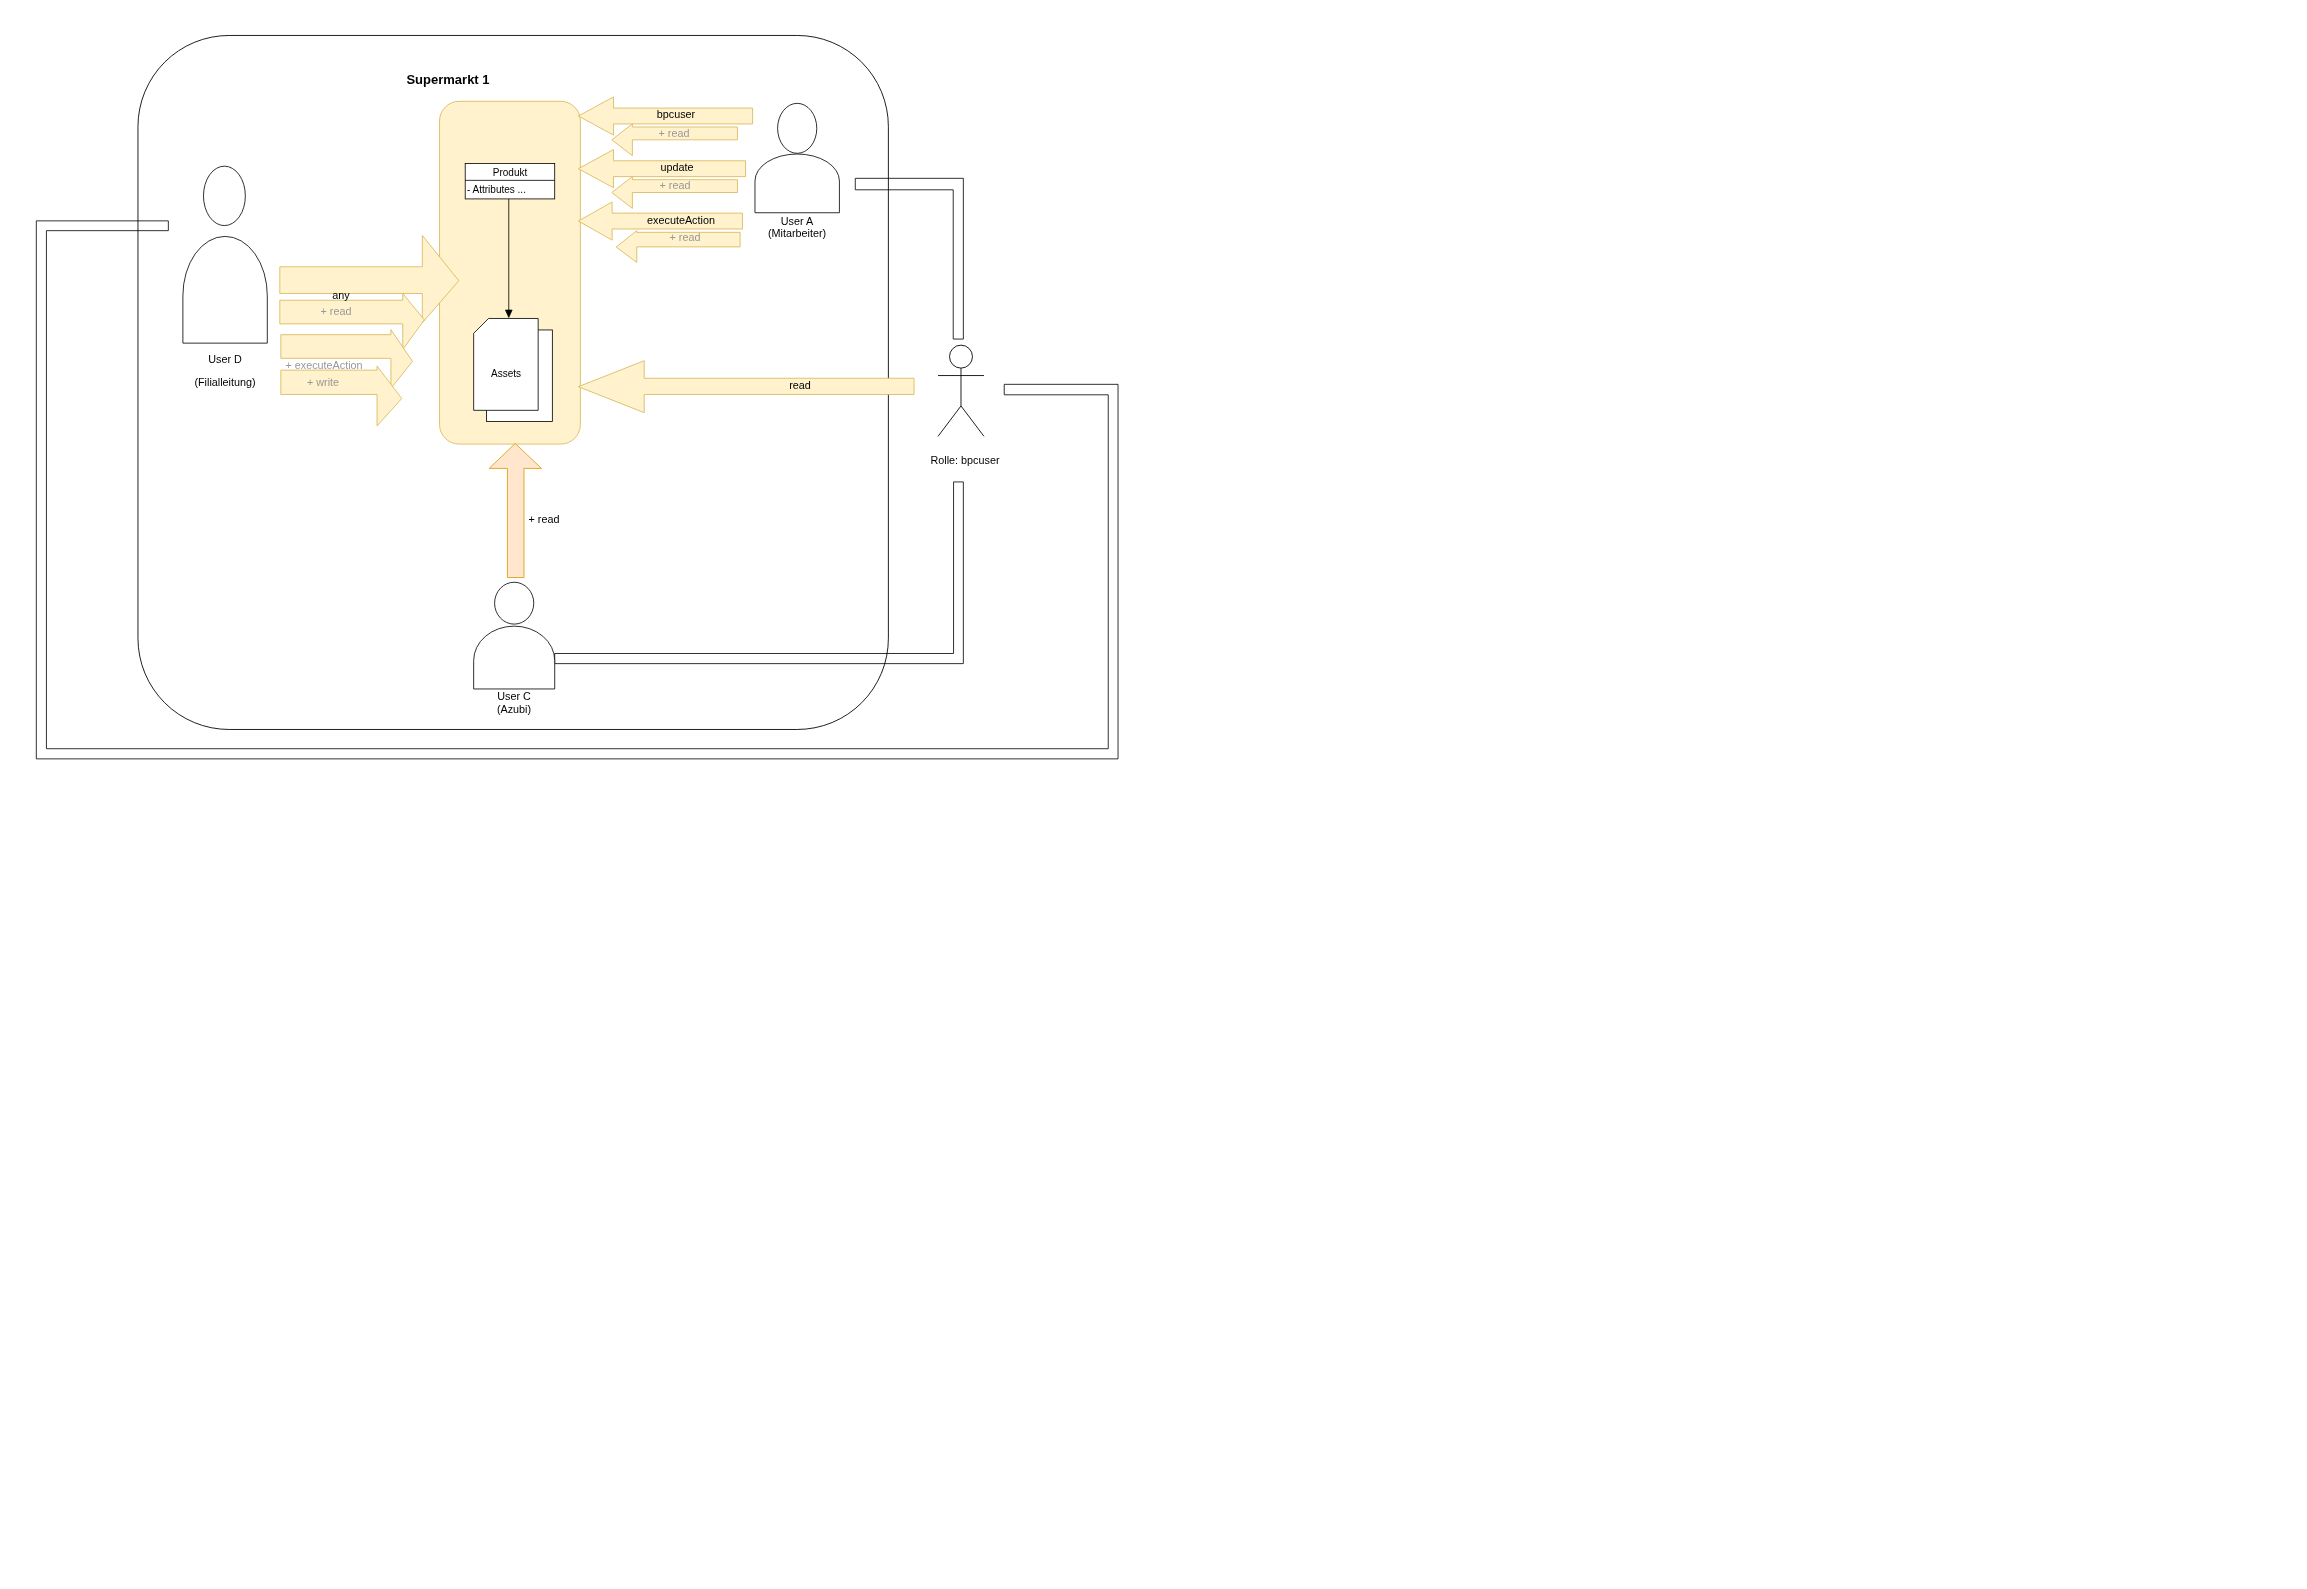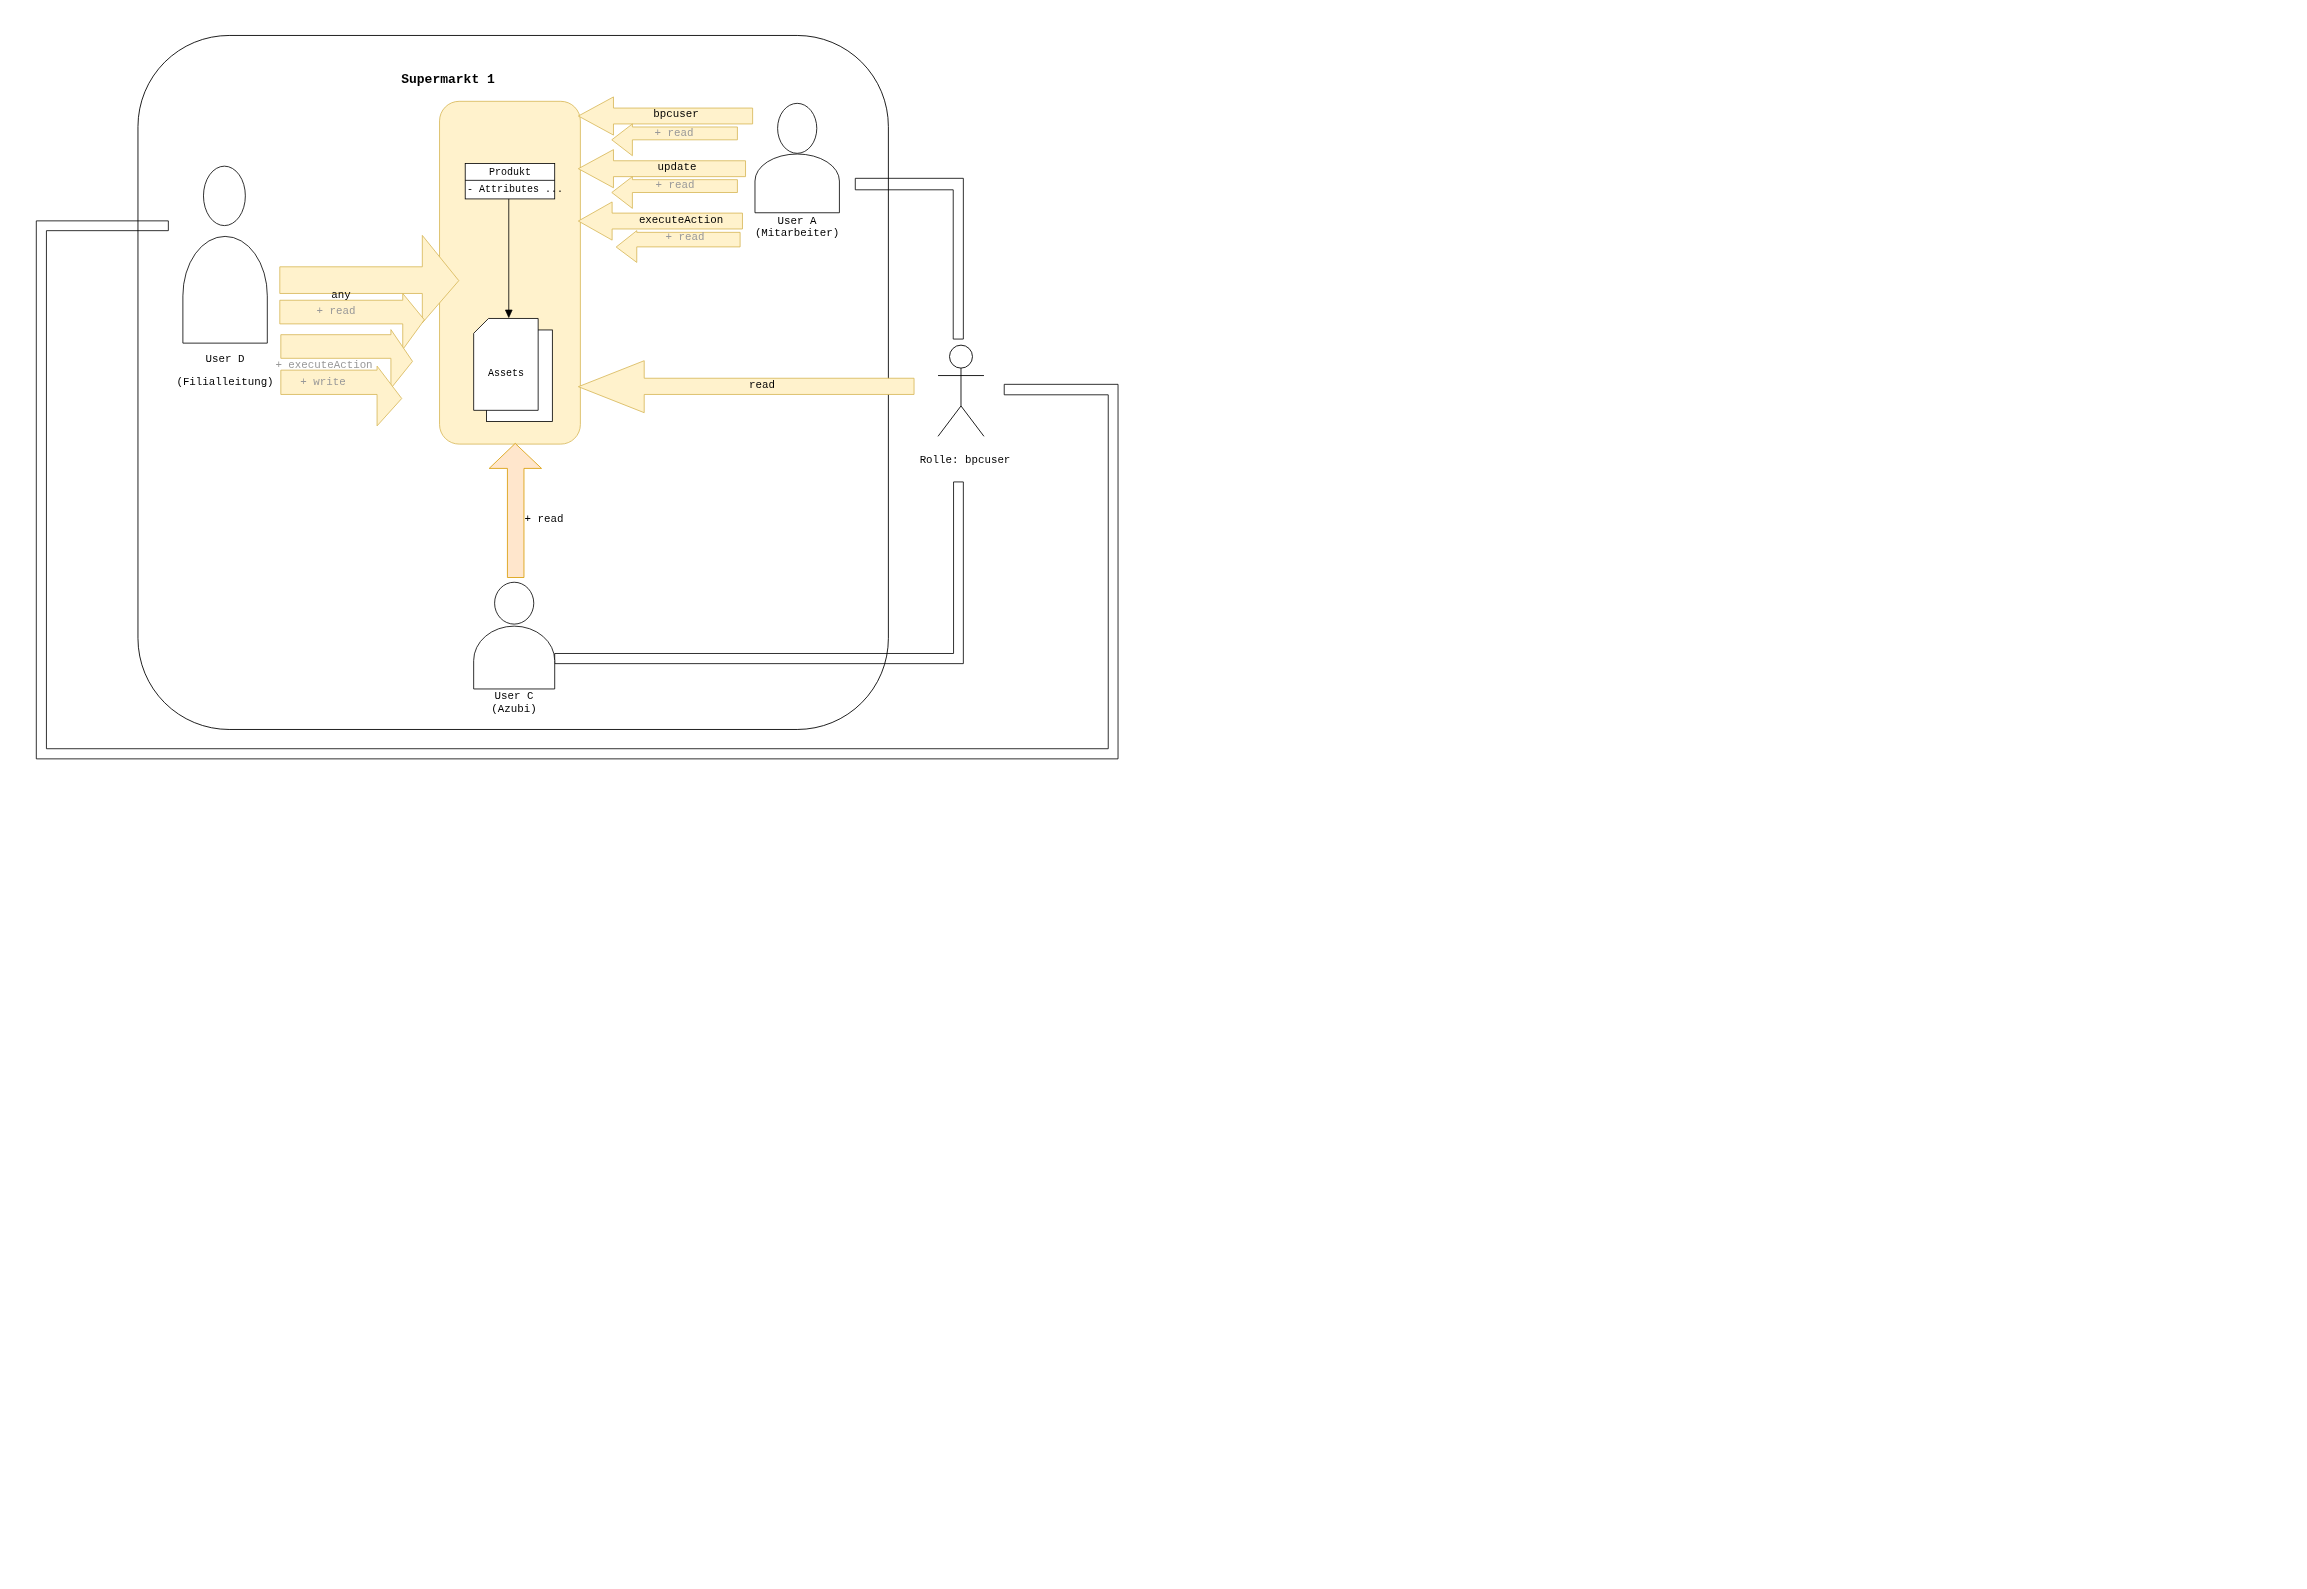--- a/index.html
+++ b/index.html
@@ -1,20 +1,20 @@
 <!DOCTYPE html>
 <html style="font-size:10.8px"><head>
 <meta charset="utf-8">
 <style>
   html,body{margin:0;padding:0;background:#ffffff;}
   .stage{
     position:relative;
     width:1154px;height:795px;
     background:#ffffff;
-    font-family:Liberation Mono, monospace;
+    font-family:Liberation Sans, sans-serif;
     overflow:hidden;
     padding-left:19px;
   }
   svg.diagram{position:absolute;left:0;top:0;}
   .lbl{
     position:absolute;
     transform:translate(-50%,-50%);
     white-space:nowrap;
     font-size:10.8px;
     color:#000;
@@ -98,21 +98,21 @@
   <div class="lbl muted" style="left:324px;top:366px;">+ executeAction</div>
   <div class="lbl muted" style="left:323px;top:383px;">+ write</div>
 
   <div class="lbl" style="left:676px;top:115px;">bpcuser</div>
   <div class="lbl muted" style="left:674px;top:134px;">+ read</div>
   <div class="lbl" style="left:677px;top:168px;">update</div>
   <div class="lbl muted" style="left:675px;top:186px;">+ read</div>
   <div class="lbl" style="left:681px;top:221px;text-align:right;">executeAction</div>
   <div class="lbl muted" style="left:685px;top:238px;">+ read</div>
 
-  <div class="lbl" style="left:762px;top:386px;">read</div>
+  <div class="lbl" style="left:800px;top:386px;">read</div>
   <div class="lbl" style="left:544px;top:520px;">+ read</div>
 
   <div class="lbl box-text" style="left:510px;top:172px;">Produkt</div>
   <div class="lbl box-text left-align" style="left:467px;top:189px;">- Attributes ...</div>
   <div class="lbl box-text" style="left:506px;top:373px;">Assets</div>
 
   <div class="lbl" style="left:225px;top:360px;">User D</div>
   <div class="lbl" style="left:225px;top:383px;">(Filialleitung)</div>
 
   <div class="lbl" style="left:797px;top:222px;">User A</div>

